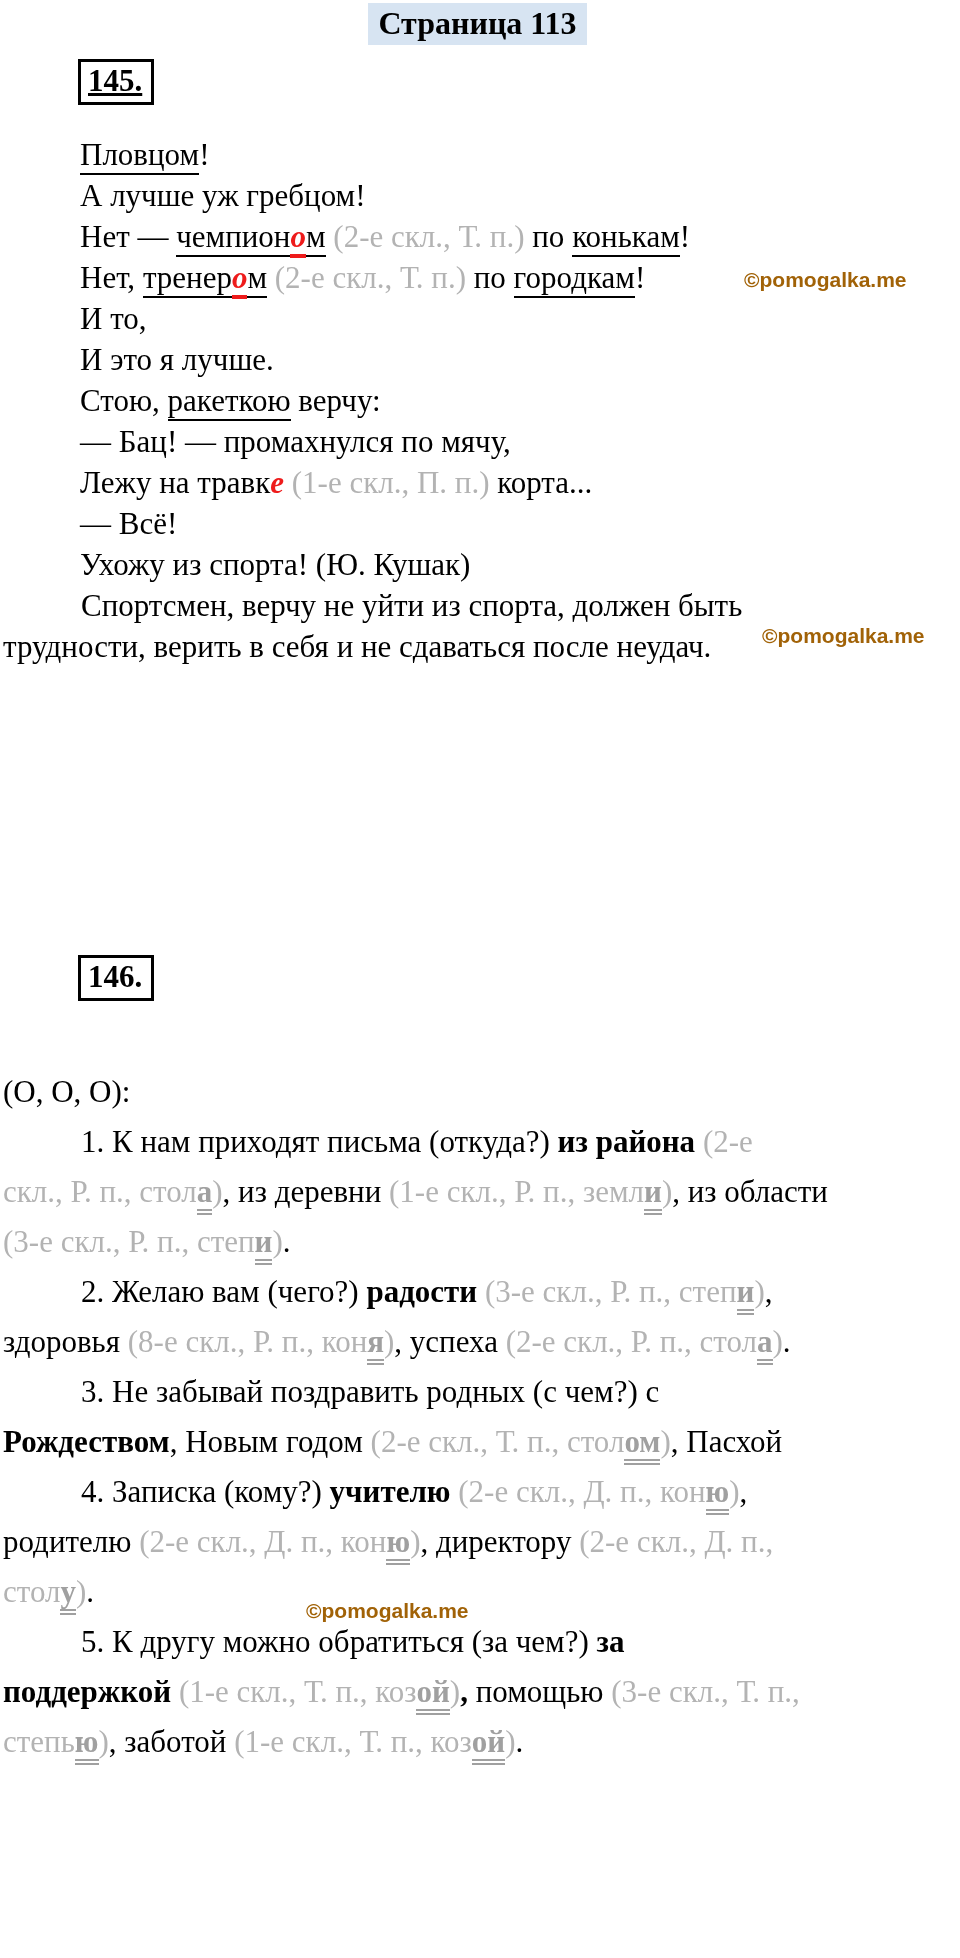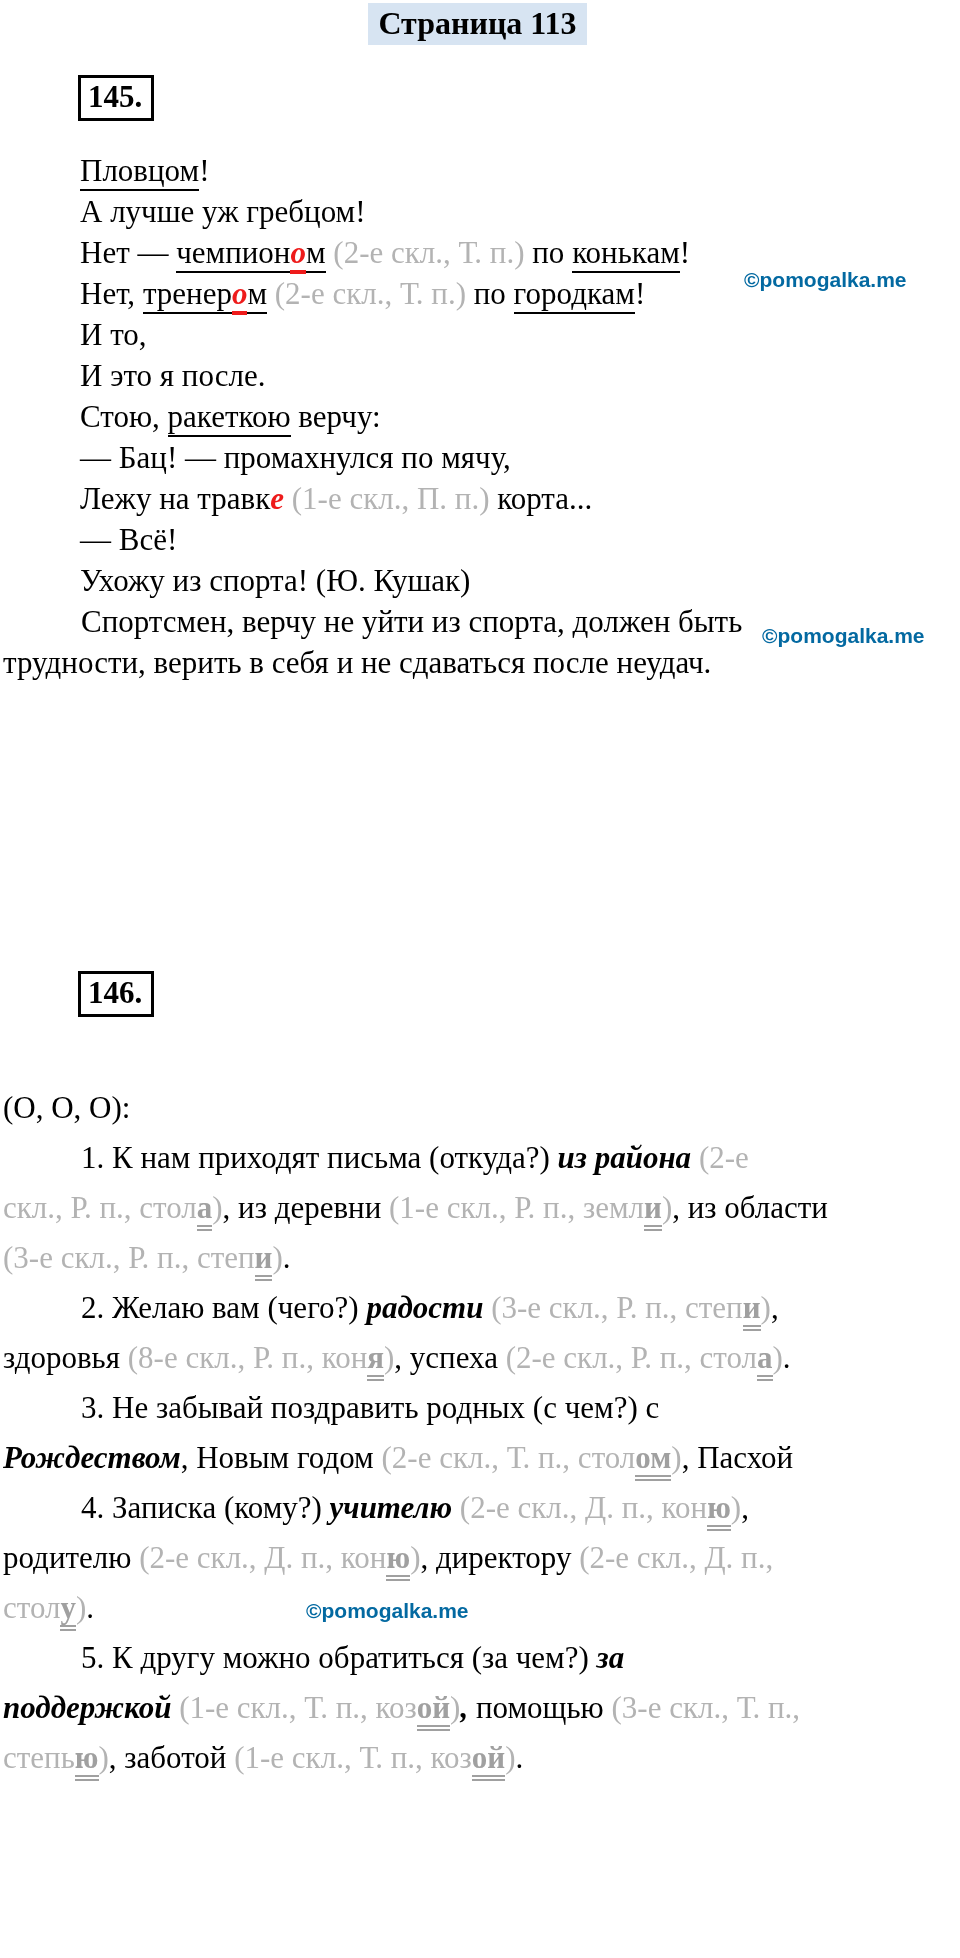--- a/index.html
+++ b/index.html
@@ -17,48 +17,48 @@
     font-weight:bold; font-size:32px; padding:2px 10px 4px 10px;
   }
 
   
   .exbox {
     display:inline-block; border:3px solid #000;
     font-weight:bold; font-size:31px; line-height:36px;
     padding:1px 9px 3px 7px;
     margin-left:78px;
   }
-  .b145 { margin-top:31px; }
+  .b145 { margin-top:15px;text-decoration:underline; }
   .b146 { margin-top:288px; }
 
   
   .poem { margin:29px 0 0 80px; line-height:41px; }
   .para { margin:0 2px 0 3px; line-height:41px; }
   .l146 { line-height:50px; }
   .intro { margin:66px 2px 0 3px; }
   .items { margin:0 2px 0 3px; }
   .ln { white-space:nowrap; }
   .ind { padding-left:78px; }
 
   
   .s-p  { }
   .s-u  { border-bottom:2px solid #000; padding-bottom:1px; }
   .s-r  { color:var(--c-red,#ee1b1b); font-weight:bold; font-style:italic; }
   .s-ru { color:var(--c-red,#ee1b1b); font-weight:bold; font-style:italic;
           border-bottom:4px solid var(--c-red,#ee1b1b); }
   .s-g  { color:var(--c-grey,#b3b3b3); }
   .s-ge { color:var(--c-greyDark,#a0a0a0); font-weight:bold;
           border-bottom:6px double var(--c-greyDark,#a0a0a0); padding-bottom:0px; }
-  .s-b  { font-weight:bold;font-style:italic; }
+  .s-b  { font-weight:bold; }
 
   
   .wm {
     position:absolute;
     font-family:"Liberation Sans", sans-serif;
-    font-weight:bold; font-size:21px; color:#0369a1;
+    font-weight:bold; font-size:21px; color:#a16207;
     white-space:nowrap; letter-spacing:0px;
   }
   .wm1 { left:744px; top:268px; }
   .wm2 { left:762px; top:624px; }
   .wm3 { left:306px; top:1599px; }
 </style>
 </head>
 <body>
 
 <div class="page">
@@ -68,21 +68,21 @@
   </div>
 
   <div class="exbox b145">145.</div>
 
   <div class="poem">
     <div class="ln"><span class="s-u">Пловцом</span><span class="s-p">!</span></div>
     <div class="ln"><span class="s-p">А лучше уж гребцом!</span></div>
     <div class="ln"><span class="s-p">Нет — </span><span class="s-u">чемпион</span><span class="s-ru">о</span><span class="s-u">м</span><span class="s-p"> </span><span class="s-g">(2-е скл., Т. п.)</span><span class="s-p"> по </span><span class="s-u">конькам</span><span class="s-p">!</span></div>
     <div class="ln"><span class="s-p">Нет, </span><span class="s-u">тренер</span><span class="s-ru">о</span><span class="s-u">м</span><span class="s-p"> </span><span class="s-g">(2-е скл., Т. п.)</span><span class="s-p"> по </span><span class="s-u">городкам</span><span class="s-p">!</span></div>
     <div class="ln"><span class="s-p">И то,</span></div>
-    <div class="ln"><span class="s-p">И это я после.</span></div>
+    <div class="ln"><span class="s-p">И это я лучше.</span></div>
     <div class="ln"><span class="s-p">Стою, </span><span class="s-u">ракеткою</span><span class="s-p"> верчу:</span></div>
     <div class="ln"><span class="s-p">— Бац! — промахнулся по мячу,</span></div>
     <div class="ln"><span class="s-p">Лежу на травк</span><span class="s-r">е</span><span class="s-p"> </span><span class="s-g">(1-е скл., П. п.)</span><span class="s-p"> корта...</span></div>
     <div class="ln"><span class="s-p">— Всё!</span></div>
     <div class="ln"><span class="s-p">Ухожу из спорта! (Ю. Кушак)</span></div>
   </div>
 
   <div class="para">
     <div class="ln ind"><span class="s-p">Спортсмен, верчу не уйти из спорта, должен быть</span></div>
     <div class="ln"><span class="s-p">трудности, верить в себя и не сдаваться после неудач.</span></div>

